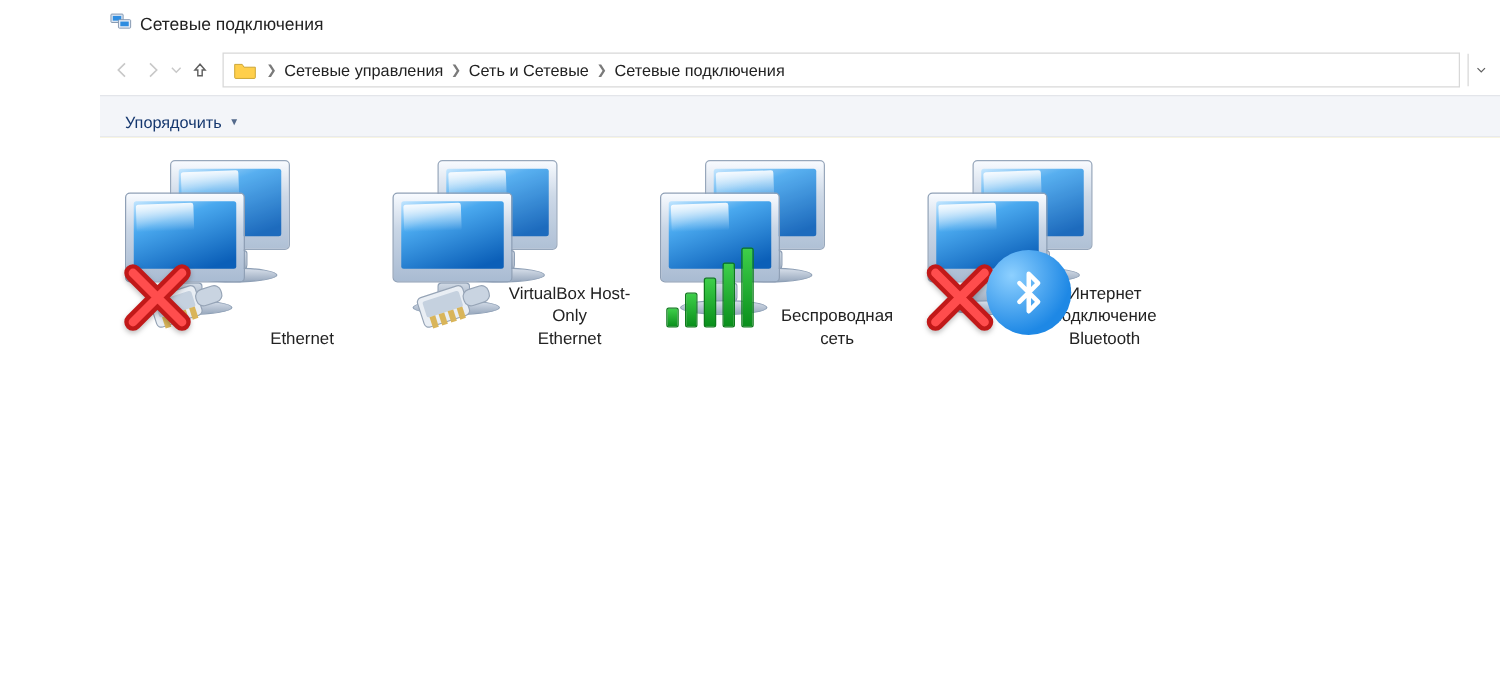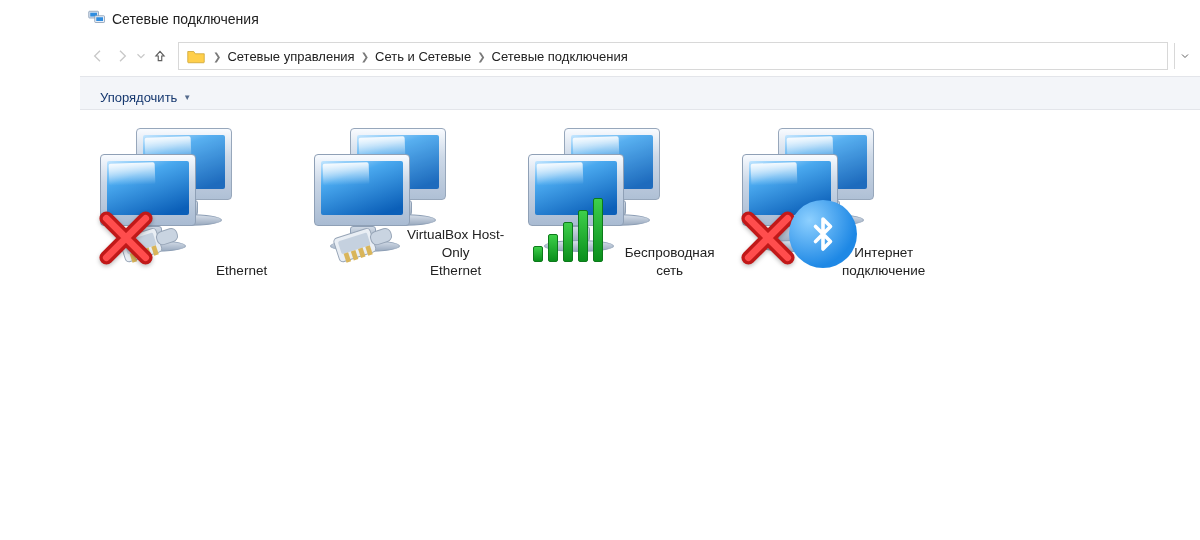--- a/index.html
+++ b/index.html
@@ -412,17 +412,18 @@
           </svg>
         </span>
         <span class="bt">
           <svg viewBox="0 0 24 24">
               <path d="M7 7l10 10-5 5V2l5 5L7 17" fill="none" stroke="#fff" stroke-width="2.4" stroke-linejoin="round" stroke-linecap="round"></path>
             </svg>
         </span>
       </div>
       <div class="labels">
         <div>Интернет подключение</div>
+        <div>Bluetooth</div>
       </div>
     </div>
 
   </div>
 </div>
 
 </body></html>

